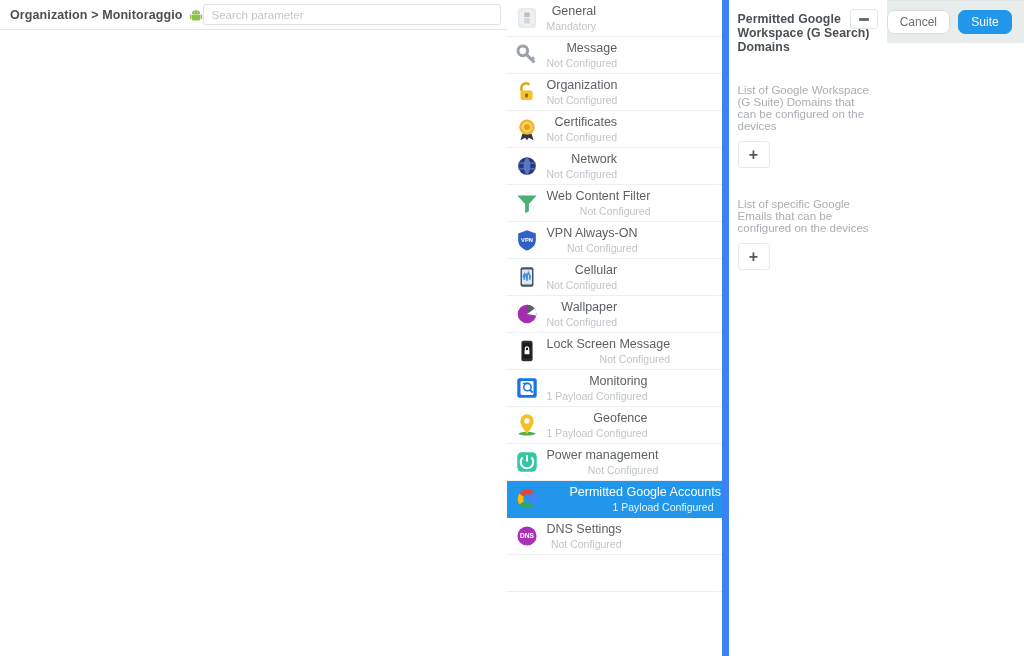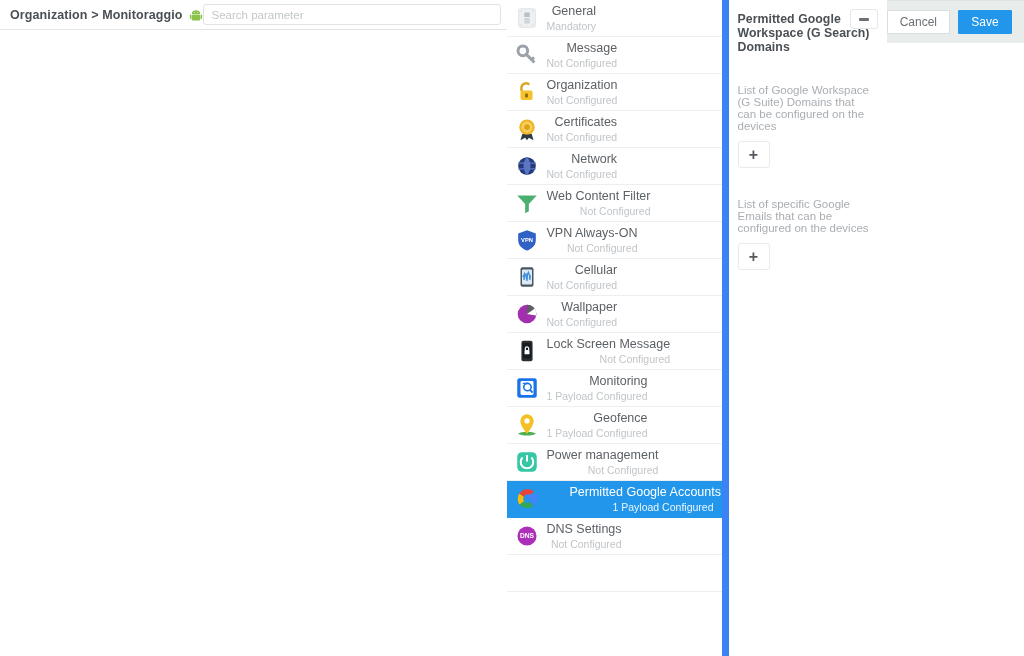--- a/index.html
+++ b/index.html
@@ -93,21 +93,21 @@
   
   .footer {
     flex: 0 0 43px; height: 43px;
     background: #e8edec;
     border-top: 1px solid #dfe4e4;
     display: flex; align-items: center; justify-content: flex-end;
     padding-right: 12px; gap: 8px;
   }
   .btn {
     height: 24px; min-width: 54px; padding: 0 12px;
-    border-radius: 1px; font-size: 12px; cursor: pointer;
+    border-radius: 7px; font-size: 12px; cursor: pointer;
     display: flex; align-items: center; justify-content: center;
     font-family: "Liberation Sans", sans-serif;
   }
   .btn-cancel { background: #fff; color: #6b7075; border: 1px solid #d9dddf; }
   .btn-save { background: #2196ea; color: #fff; border: 1px solid #2196ea; }
 </style>
 </head>
 <body>
 
 <div class="app">
@@ -356,15 +356,15 @@
           <div class="section">
             <div class="sec-desc">List of specific Google Emails that can be configured on the devices</div>
             <div class="add-btn">+</div>
           </div>
         </div>
     </div>
   </div>
 
   <div class="footer">
     <div class="btn btn-cancel">Cancel</div>
-    <div class="btn btn-save">Save</div>
+    <div class="btn btn-save">Suite</div>
   </div>
 </div>
 
 </body></html>

